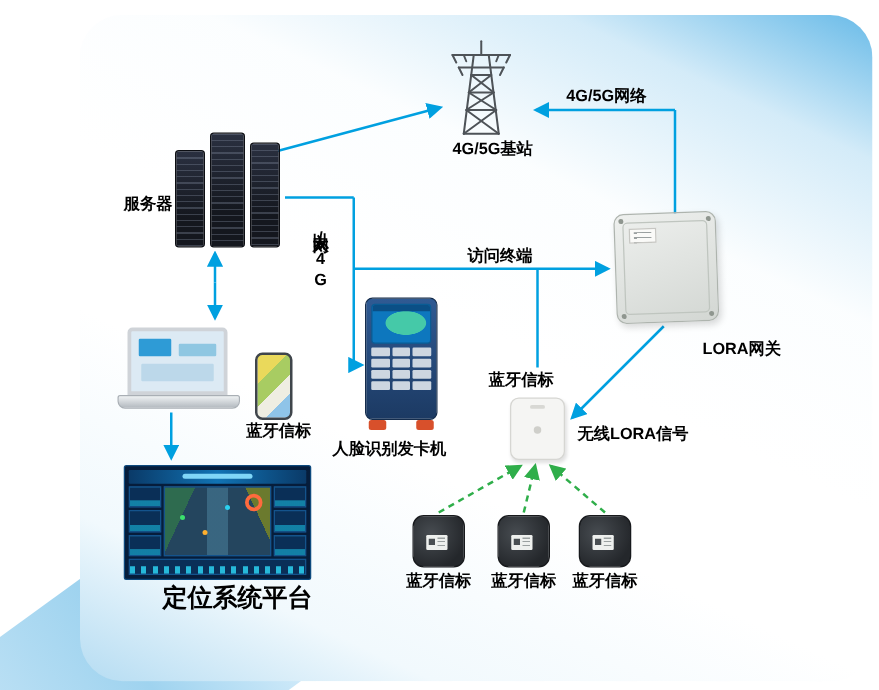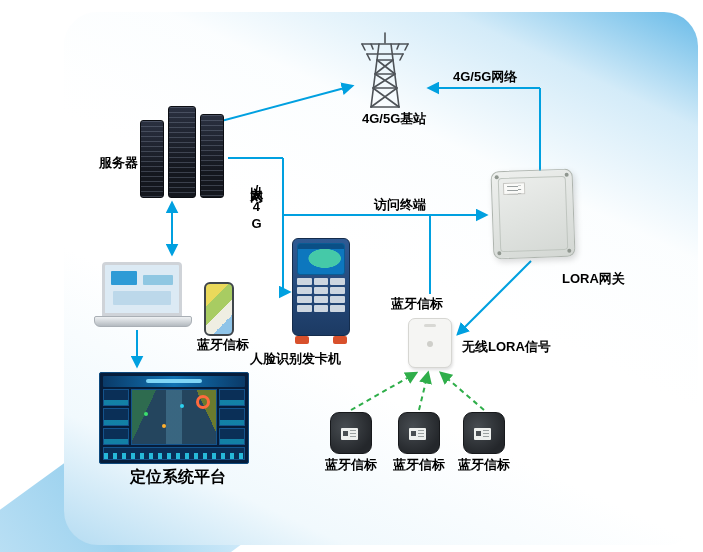--- a/index.html
+++ b/index.html
@@ -13,21 +13,21 @@
     background:
       linear-gradient(205deg,rgba(92,181,230,.92) 0%,rgba(176,219,243,.55) 14%,rgba(240,249,253,.25) 30%,rgba(255,255,255,0) 48%),
       linear-gradient(25deg,rgba(168,214,240,.85) 0%,rgba(220,240,250,.4) 16%,rgba(255,255,255,0) 36%),
       #ffffff;}
 
   svg.connectors{position:absolute;left:0;top:0;width:703px;height:552px;z-index:2;pointer-events:none}
 
   .node{position:absolute;z-index:3}
   .lbl{position:absolute;z-index:4;font-weight:bold;font-size:13px;color:#000;white-space:nowrap;line-height:1.15}
   .lbl-v{writing-mode:vertical-rl;text-orientation:upright;letter-spacing:2px}
-  .lbl-big{font-size:16px}
+  .lbl-big{font-size:20px}
 
   
   .racks{left:140px;top:106px;width:86px;height:92px;display:flex;align-items:flex-end;gap:4px}
   .rack{border-radius:3px;border:1px solid #0c0e13;
     background:
       repeating-linear-gradient(180deg,rgba(130,140,160,.35) 0 1px,transparent 1px 5px),
       linear-gradient(180deg,#2a3040 0%,#14171e 70%)}
   .rack.r1{width:24px;height:78px}.rack.r2{width:28px;height:92px}.rack.r3{width:24px;height:84px}
 
   
@@ -250,18 +250,18 @@
 </div>
 
 <div class="lbl" style="left:362px;top:112px">4G/5G基站</div>
 <div class="lbl" style="left:99px;top:156px">服务器</div>
 <div class="lbl" style="left:453px;top:70px">4G/5G网络</div>
 <div class="lbl" style="left:374px;top:198px">访问终端</div>
 <div class="lbl lbl-v" style="left:248px;top:176px">以太网/4G</div>
 <div class="lbl" style="left:562px;top:272px">LORA网关</div>
 <div class="lbl" style="left:391px;top:297px">蓝牙信标</div>
 <div class="lbl" style="left:462px;top:340px">无线LORA信号</div>
-<div class="lbl" style="left:250px;top:352px">人脸识别发卡机</div>
+<div class="lbl" style="left:266px;top:352px">人脸识别发卡机</div>
 <div class="lbl" style="left:197px;top:338px">蓝牙信标</div>
 <div class="lbl lbl-big" style="left:130px;top:468px">定位系统平台</div>
 <div class="lbl" style="left:325px;top:458px">蓝牙信标</div>
 <div class="lbl" style="left:393px;top:458px">蓝牙信标</div>
 <div class="lbl" style="left:458px;top:458px">蓝牙信标</div>
 
 </body></html>

